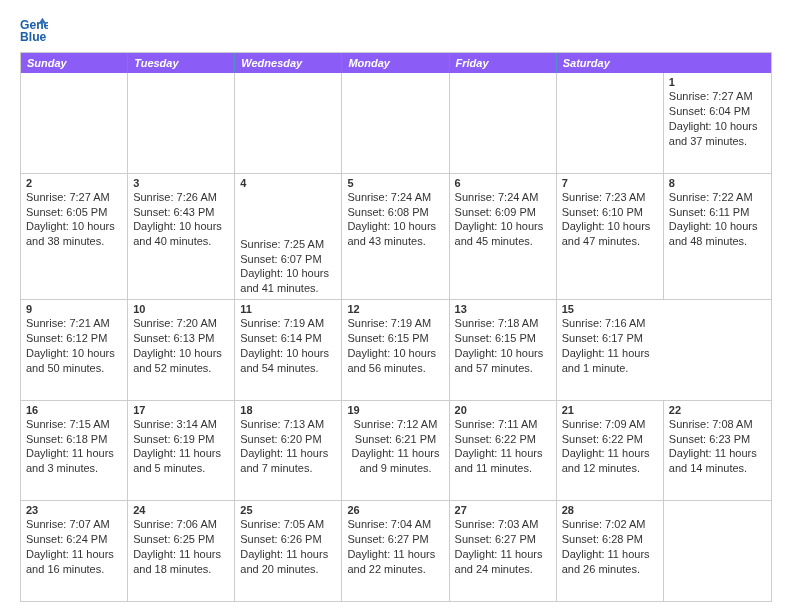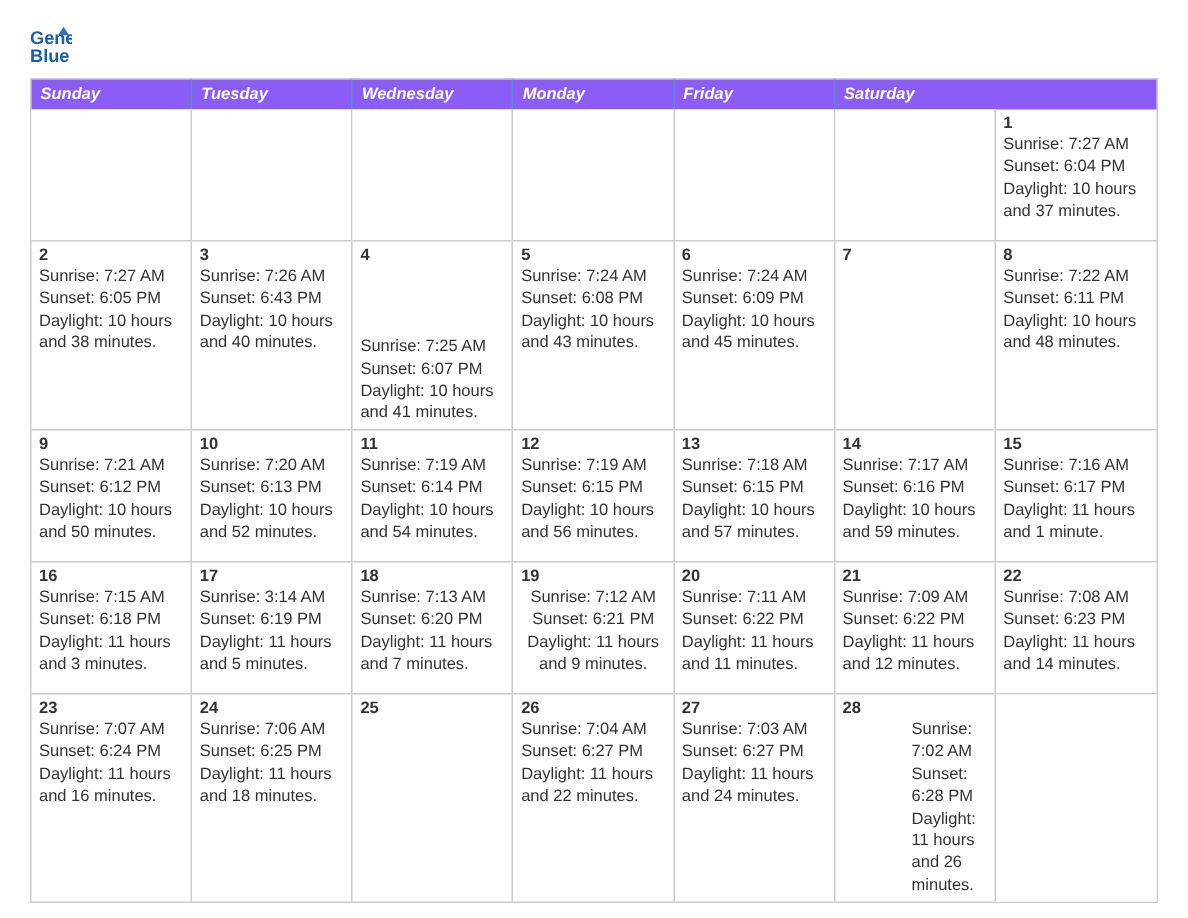--- a/index.html
+++ b/index.html
@@ -173,20 +173,23 @@
 Daylight: 10 hours and 43 minutes.</div>
           </div>
           <div class="cal-cell">
             <span class="day-num">6</span>
             <div class="cell-text" style="white-space: pre-line;">Sunrise: 7:24 AM
 Sunset: 6:09 PM
 Daylight: 10 hours and 45 minutes.</div>
           </div>
           <div class="cal-cell">
             <span class="day-num">7</span>
+            <div class="cell-text" style="white-space: pre-line;">Sunrise: 7:23 AM
+Sunset: 6:10 PM
+Daylight: 10 hours and 47 minutes.</div>
           </div>
           <div class="cal-cell">
             <span class="day-num">8</span>
             <div class="cell-text" style="white-space: pre-line;">Sunrise: 7:22 AM
 Sunset: 6:11 PM
 Daylight: 10 hours and 48 minutes.</div>
           </div>
         </div>
         <div class="cal-row">
           <div class="cal-cell">
@@ -213,26 +216,20 @@
 Sunset: 6:15 PM
 Daylight: 10 hours and 56 minutes.</div>
           </div>
           <div class="cal-cell">
             <span class="day-num">13</span>
             <div class="cell-text" style="white-space: pre-line;">Sunrise: 7:18 AM
 Sunset: 6:15 PM
 Daylight: 10 hours and 57 minutes.</div>
           </div>
           <div class="cal-cell">
-            <span class="day-num">14</span>
-            <div class="cell-text" style="white-space: pre-line;">Sunrise: 7:17 AM
-Sunset: 6:16 PM
-Daylight: 10 hours and 59 minutes.</div>
-          </div>
-          <div class="cal-cell">
             <span class="day-num">15</span>
             <div class="cell-text" style="white-space: pre-line;">Sunrise: 7:16 AM
 Sunset: 6:17 PM
 Daylight: 11 hours and 1 minute.</div>
           </div>
         </div>
         <div class="cal-row">
           <div class="cal-cell">
             <span class="day-num">16</span>
             <div class="cell-text" style="white-space: pre-line;">Sunrise: 7:15 AM
@@ -284,36 +281,39 @@
 Daylight: 11 hours and 16 minutes.</div>
           </div>
           <div class="cal-cell">
             <span class="day-num">24</span>
             <div class="cell-text" style="white-space: pre-line;">Sunrise: 7:06 AM
 Sunset: 6:25 PM
 Daylight: 11 hours and 18 minutes.</div>
           </div>
           <div class="cal-cell">
             <span class="day-num">25</span>
+            <div class="cell-text" style="white-space: pre-line;">Sunrise: 7:05 AM
+Sunset: 6:26 PM
+Daylight: 11 hours and 20 minutes.</div>
           </div>
           <div class="cal-cell">
             <span class="day-num">26</span>
             <div class="cell-text" style="white-space: pre-line;">Sunrise: 7:04 AM
 Sunset: 6:27 PM
 Daylight: 11 hours and 22 minutes.</div>
           </div>
           <div class="cal-cell">
             <span class="day-num">27</span>
             <div class="cell-text" style="white-space: pre-line;">Sunrise: 7:03 AM
 Sunset: 6:27 PM
 Daylight: 11 hours and 24 minutes.</div>
           </div>
           <div class="cal-cell">
             <span class="day-num">28</span>
-            <div class="cell-text" style="white-space: pre-line; margin-left: 46px;">Sunrise: 7:02 AM
+            <div class="cell-text" style="white-space: pre-line;">Sunrise: 7:02 AM
 Sunset: 6:28 PM
 Daylight: 11 hours and 26 minutes.</div>
           </div>
           <div class="cal-cell empty"></div>
         </div>
       </div>
   </div>
 </div>
 
 </body></html>

